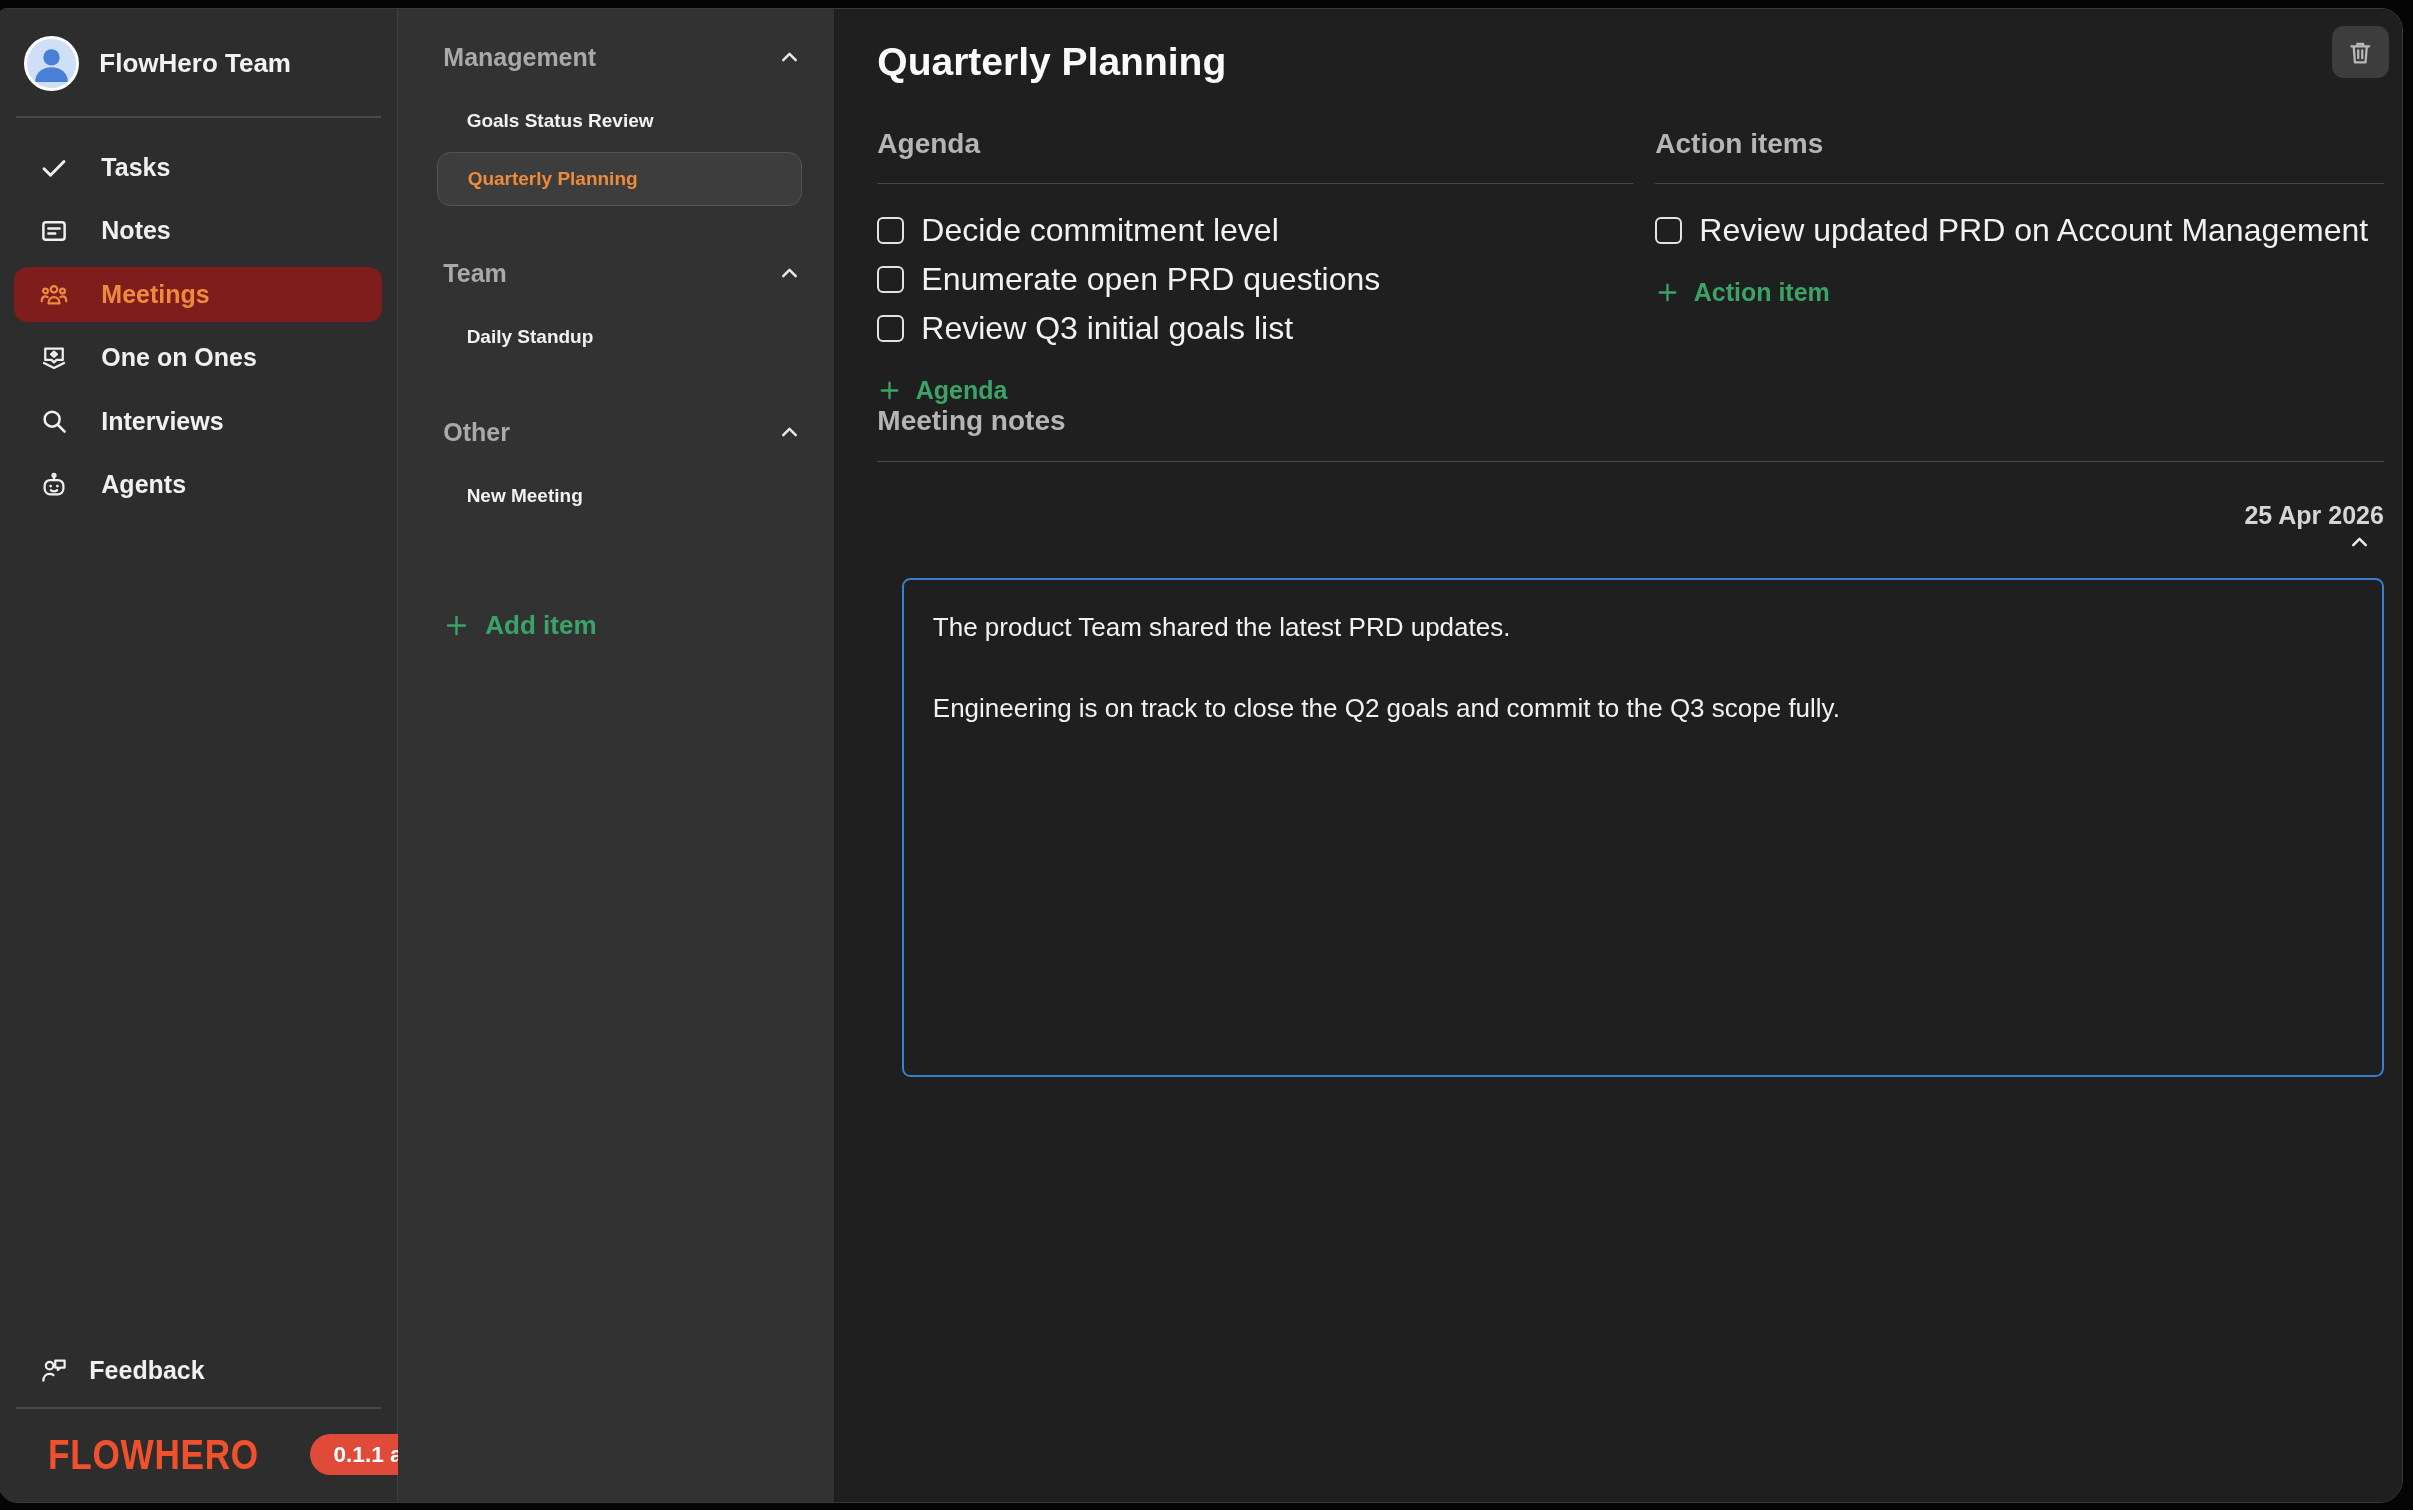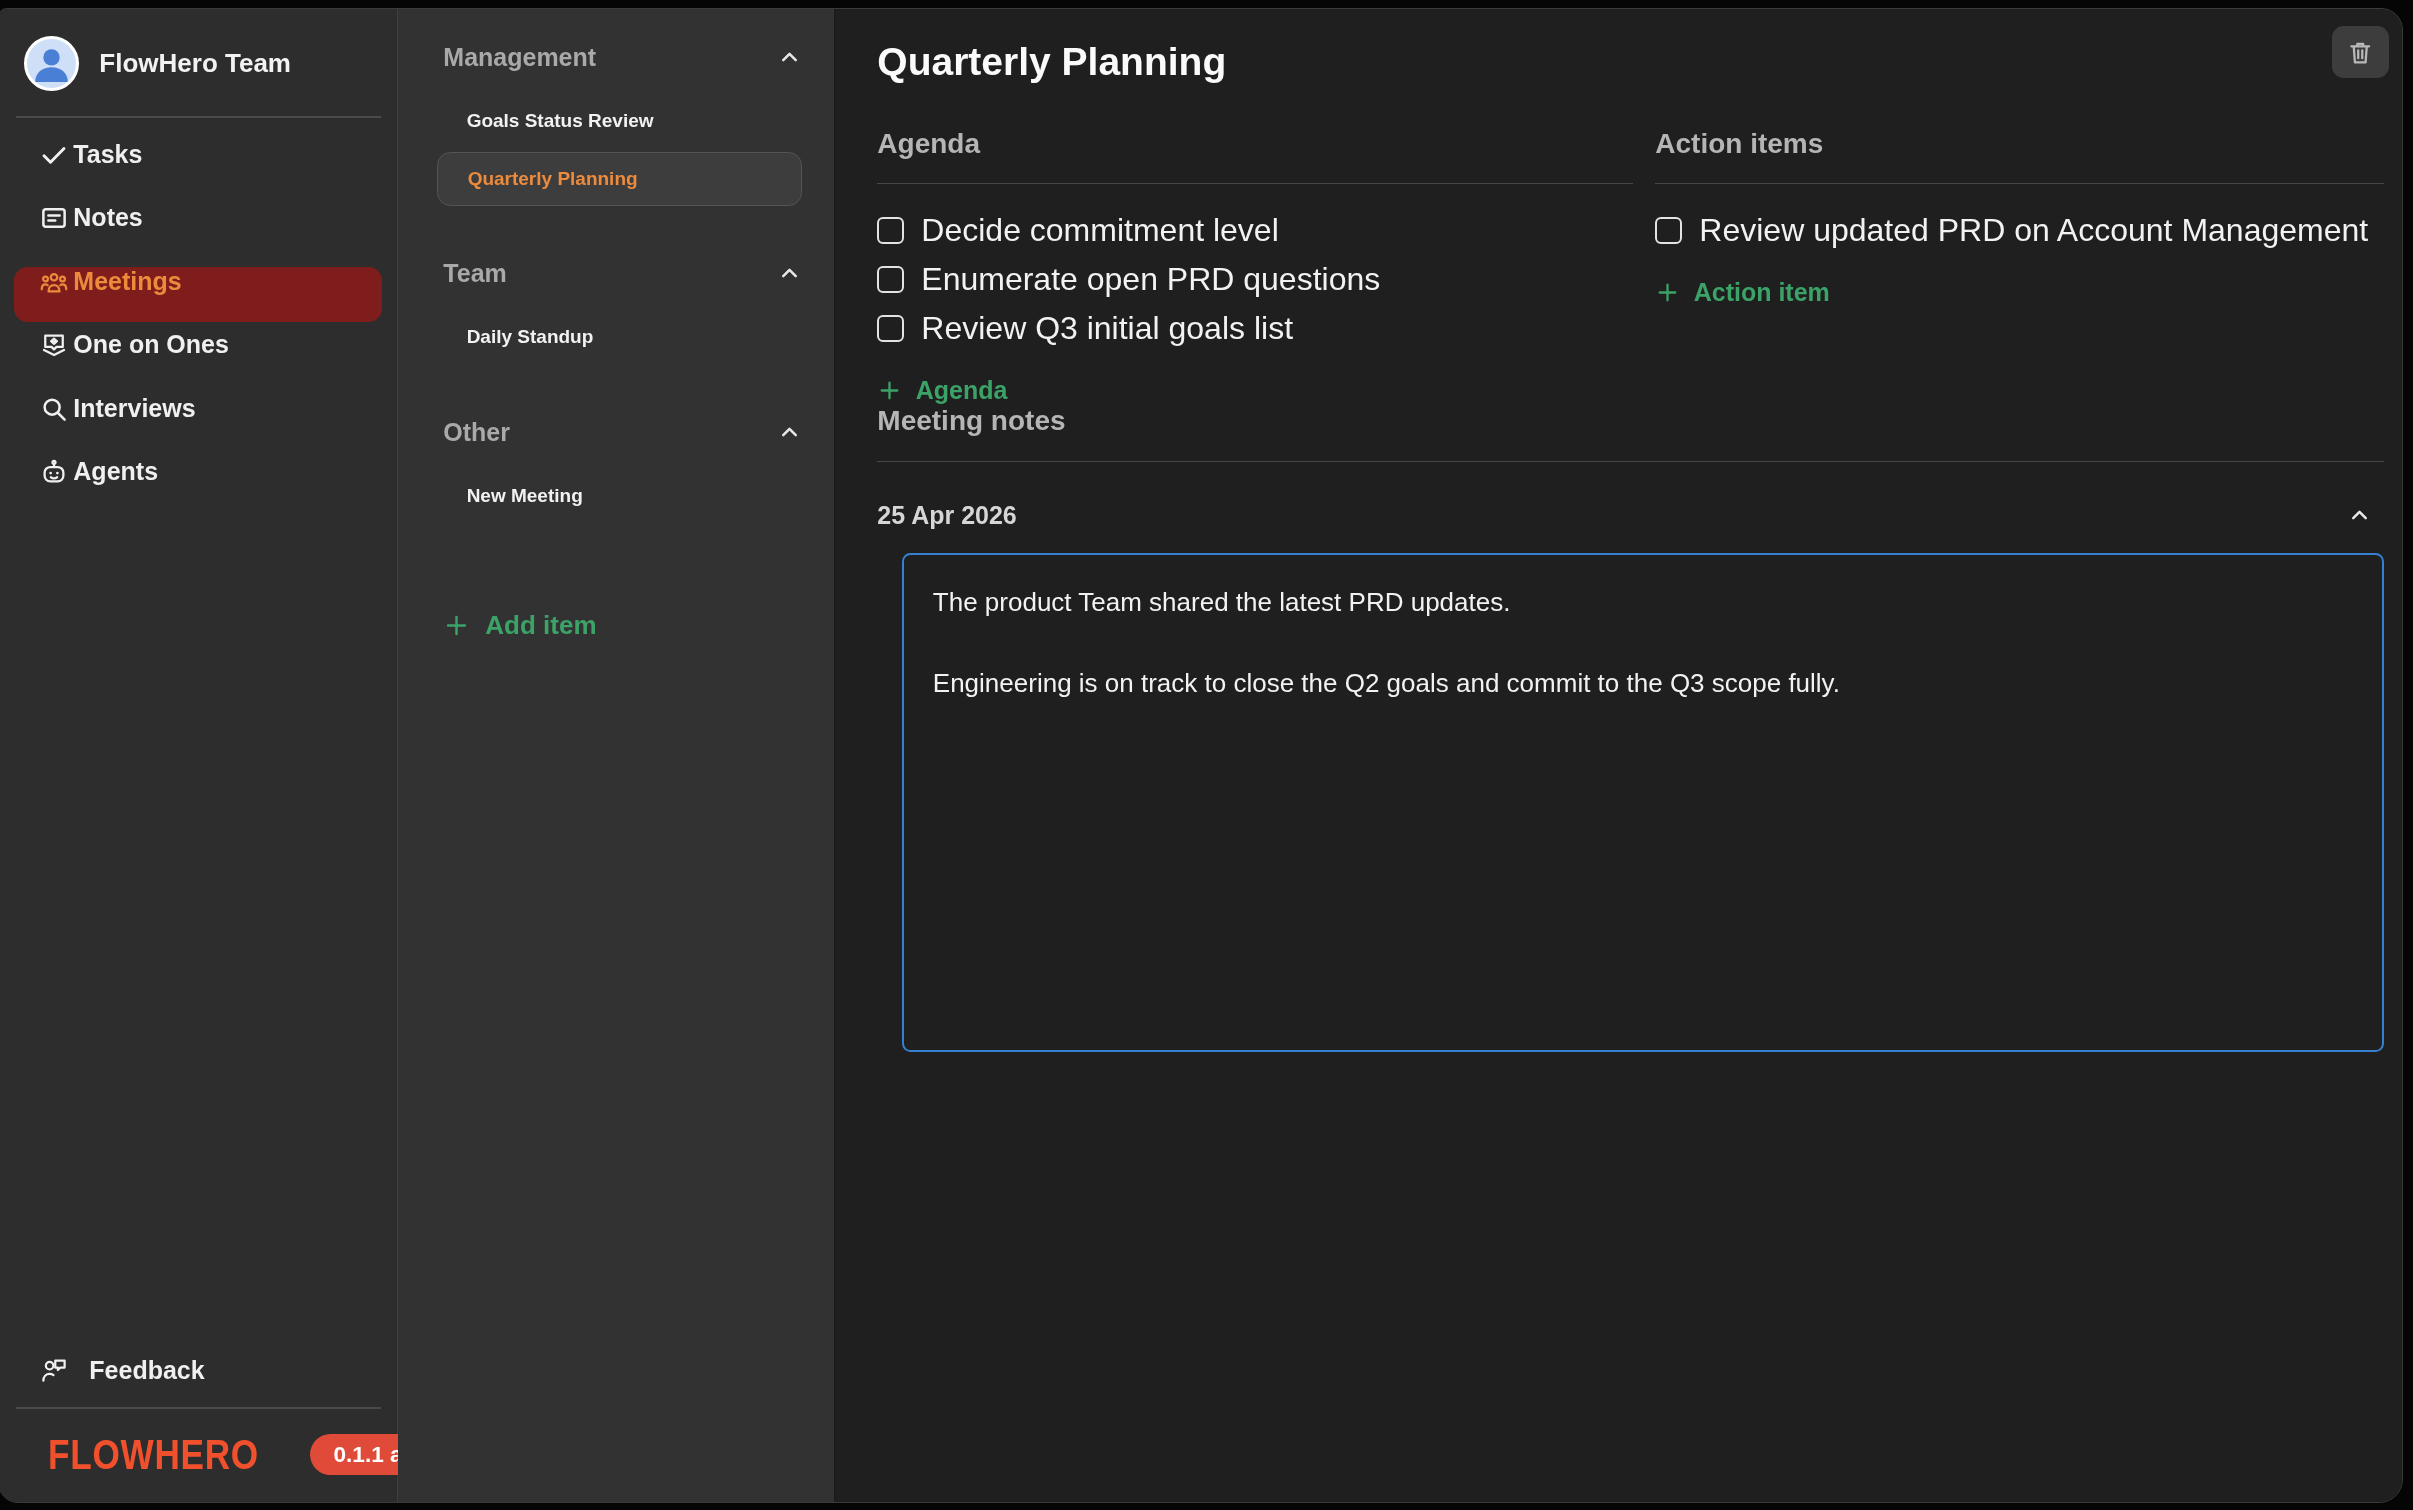--- a/index.html
+++ b/index.html
@@ -11,21 +11,21 @@
 
   
   .sidebar{ width:399px; background:#2d2d2d; border-right:1.7px solid #3f3f3f;
     display:flex; flex-direction:column; padding:22px 15px 25px 15px; }
   .team-header{ display:flex; align-items:center; gap:20px; padding:5px 6.7px 25px 10px; }
   .avatar{ width:55px; height:55px; border-radius:50%; background:#cfdff7;
     border:3.4px solid #ffffff; display:flex; align-items:center; justify-content:center; overflow:hidden; flex:none;}
   .team-name{ font-size:26px; font-weight:700; color:#f2f2f2; }
   .side-divider{ height:1.7px; background:#4a4a4a; margin:0 1.7px; }
   .nav{ margin-top:22px; display:flex; flex-direction:column; gap:8.4px; }
-  .nav-item{ height:55px; display:flex; gap:4px;
+  .nav-item{ height:55px; display:flex; align-items:center; gap:32px;
     padding-left:25px; border-radius:13.4px; color:#f0f0f0; cursor:pointer; }
   .nav-item .ic{ width:30px; height:30px; flex:none; display:flex; }
   .nav-item span.lbl{ font-size:25px; font-weight:700; }
   .nav-item.active{ background:#7f1d1d; color:#ed8b3d; }
   .side-spacer{ flex:1; }
   .feedback-row{ display:flex; align-items:flex-end; gap:20px; padding-left:25px; height:55px; color:#f0f0f0; cursor:pointer;}
   .feedback-row .ic{ width:30px; height:30px; display:flex;}
   .feedback-row span{ font-size:25px; font-weight:700; }
   .brand-row{ display:flex; align-items:center; gap:22px; padding-left:34px; margin-top:23.5px; }
   .brand{ font-size:40px; font-weight:800; letter-spacing:0.8px; color:#f1502c;
@@ -63,22 +63,22 @@
     border-bottom:1.7px solid #474747; }
   .checklist{ margin-top:22px; display:flex; flex-direction:column; }
   .check-row{ display:flex; align-items:center; gap:17px; height:49px; cursor:pointer; }
   .checkbox{ width:27px; height:27px; border:2.5px solid #e3e3e3; border-radius:5.9px;
     background:transparent; flex:none; }
   .check-label{ font-size:32px; color:#f2f2f2; }
   .add-inline{ display:flex; align-items:center; gap:13.4px; color:#3ba368;
     font-size:25px; font-weight:700; margin-top:23px; cursor:pointer;text-align:center; }
   .add-inline .ic{ width:25px; height:25px; display:flex;}
   .notes-section{ }
-  .entry-head{ display:flex; align-items:center; justify-content:space-between;
-    margin-top:39px; cursor:pointer; }
+  .entry-head{ display:flex; align-items:flex-end; justify-content:space-between;
+    margin-top:39px; cursor:pointer;flex-direction:column; }
   .entry-head .date{ font-size:25px; font-weight:700; color:#d6d6d6; }
   .entry-head .ic{ width:25px; height:25px; color:#e8e8e8; display:flex; margin-right:11.7px;}
   .note-wrap{ padding-left:25px; margin-top:23.5px; }
   .note-area{ width:100%; height:499px; background:transparent; border:2.5px solid #3680cf;
     border-radius:8.4px; color:#f2f2f2; font-size:26px; line-height:1.55;
     font-family:"Liberation Sans", sans-serif; padding:27px 28.5px; resize:none; outline:none;
     white-space:pre-wrap; }
   .entry-collapsed{ margin-top:57px; }
   svg{ width:100%; height:100%; }
 </style>

